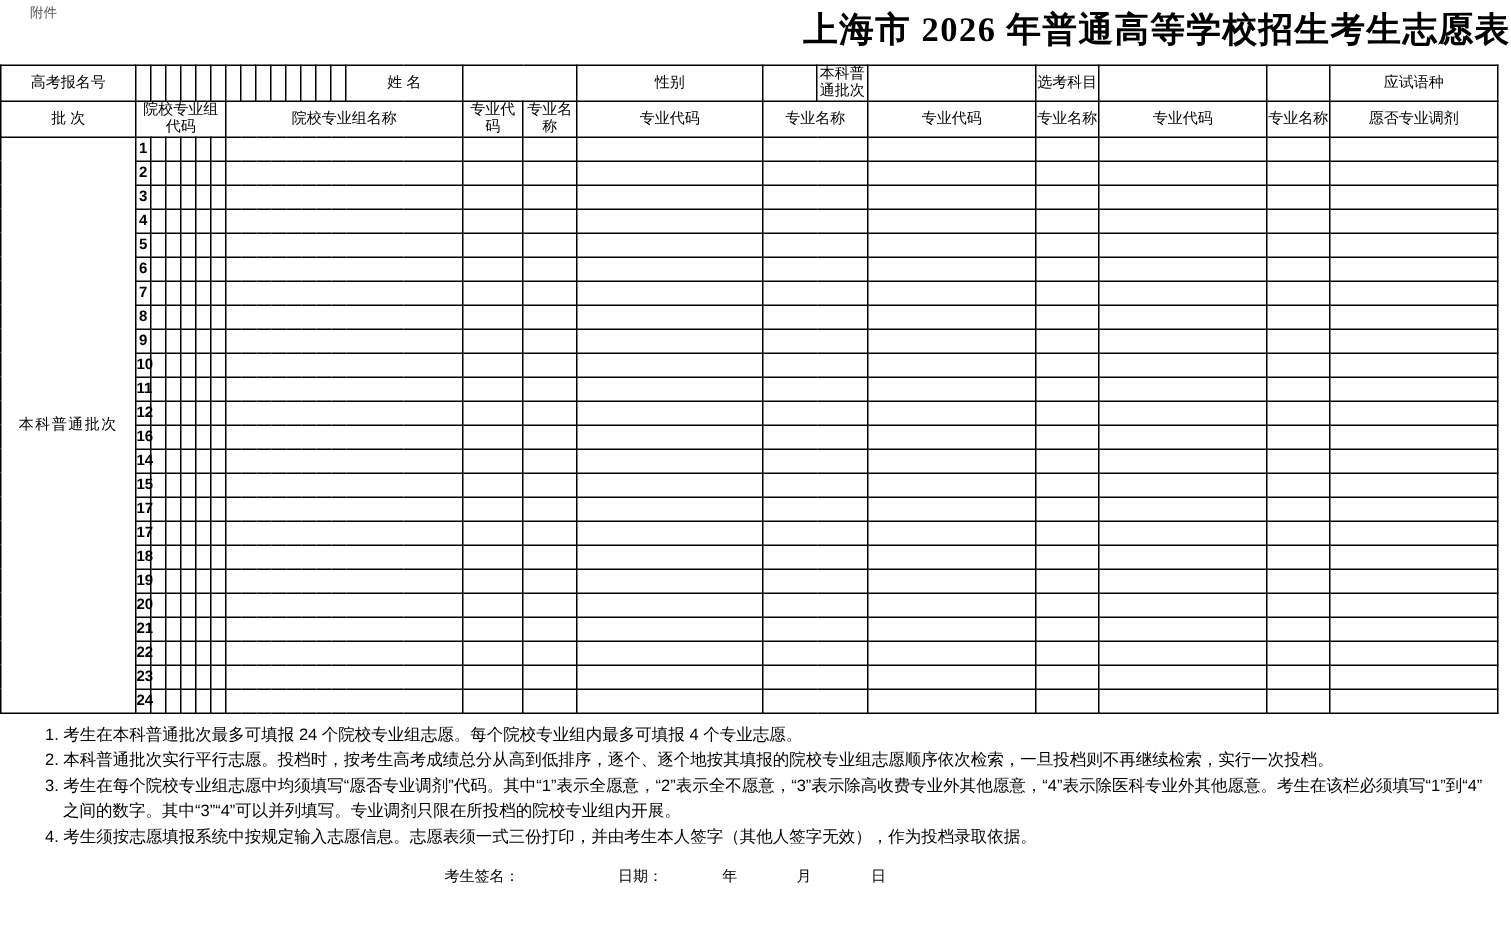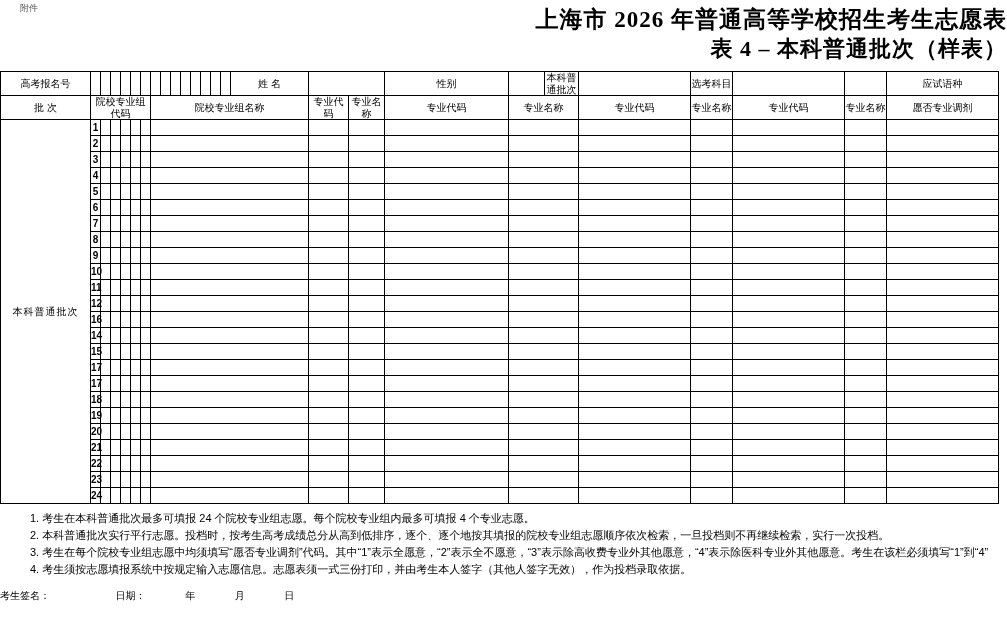--- a/index.html
+++ b/index.html
@@ -76,37 +76,36 @@
     line-height:1.55;
     color:#000;
   }
   .notes div{white-space:nowrap;}
   .notes .indent{padding-left:12px;}
 
   .sign-row{
     margin-top:10px;
     font-size:10px;
     font-family:"Liberation Sans", sans-serif;
-    text-align:left;
+    text-align:center;
     padding-right:120px;
   }
   .sign-row span{display:inline-block;}
   .sign-gap{width:60px;}
   .sign-gap2{width:34px;}
 </style>
 </head>
 <body>
 
 <div class="page">
 
   <div class="corner-mark">附件</div>
 
   <div class="title-wrap">
     <div class="title1">上海市 2026 年普通高等学校招生考生志愿表</div>
-    <div class="title2">表 4 – 本科普通批次（样表）</div>
   </div>
 
   <table class="form">
     <colgroup>
       <col style="width:90px">
       <col style="width:10px">
         <col style="width:10px">
         <col style="width:10px">
         <col style="width:10px">
       <col style="width:10px">
@@ -613,20 +612,21 @@
           <td class="blank"></td>
           <td class="blank"></td>
         </tr>
       </tbody>
   </table>
 
   <div class="notes">
     <div>1. 考生在本科普通批次最多可填报 24 个院校专业组志愿。每个院校专业组内最多可填报 4 个专业志愿。</div>
     <div>2. 本科普通批次实行平行志愿。投档时，按考生高考成绩总分从高到低排序，逐个、逐个地按其填报的院校专业组志愿顺序依次检索，一旦投档则不再继续检索，实行一次投档。</div>
     <div>3. 考生在每个院校专业组志愿中均须填写“愿否专业调剂”代码。其中“1”表示全愿意，“2”表示全不愿意，“3”表示除高收费专业外其他愿意，“4”表示除医科专业外其他愿意。考生在该栏必须填写“1”到“4”</div>
+    <div class="indent">之间的数字。其中“3”“4”可以并列填写。专业调剂只限在所投档的院校专业组内开展。</div>
     <div>4. 考生须按志愿填报系统中按规定输入志愿信息。志愿表须一式三份打印，并由考生本人签字（其他人签字无效），作为投档录取依据。</div>
   </div>
 
   <div class="sign-row">
     <span>考生签名：</span>
     <span class="sign-gap"></span>
     <span>日期：</span>
     <span class="sign-gap2"></span>
     <span>年</span>
     <span class="sign-gap2"></span>

